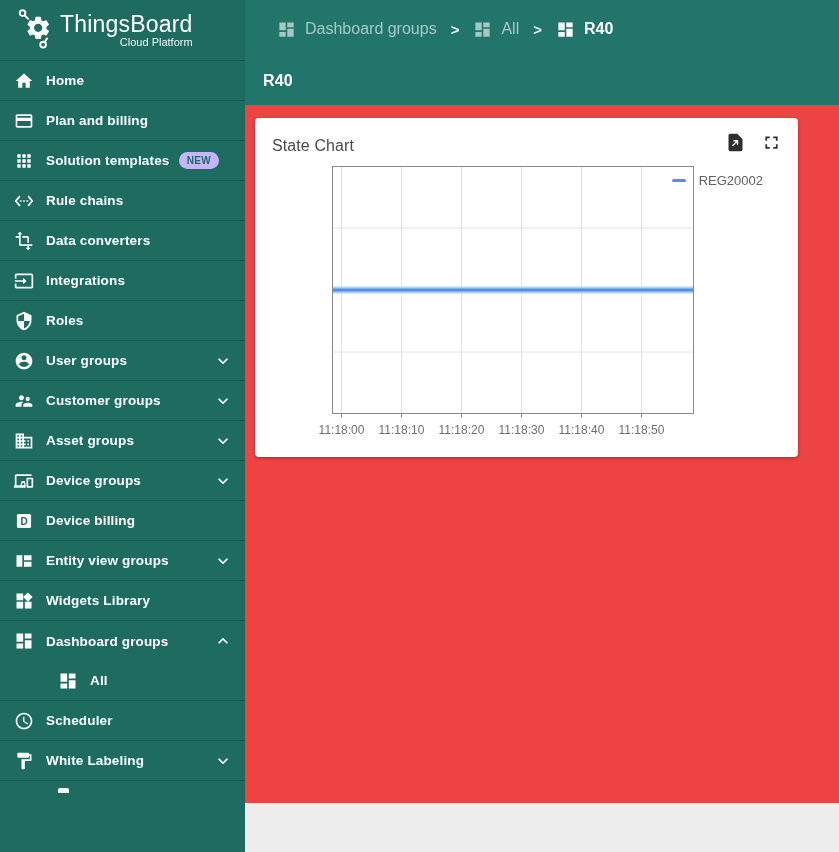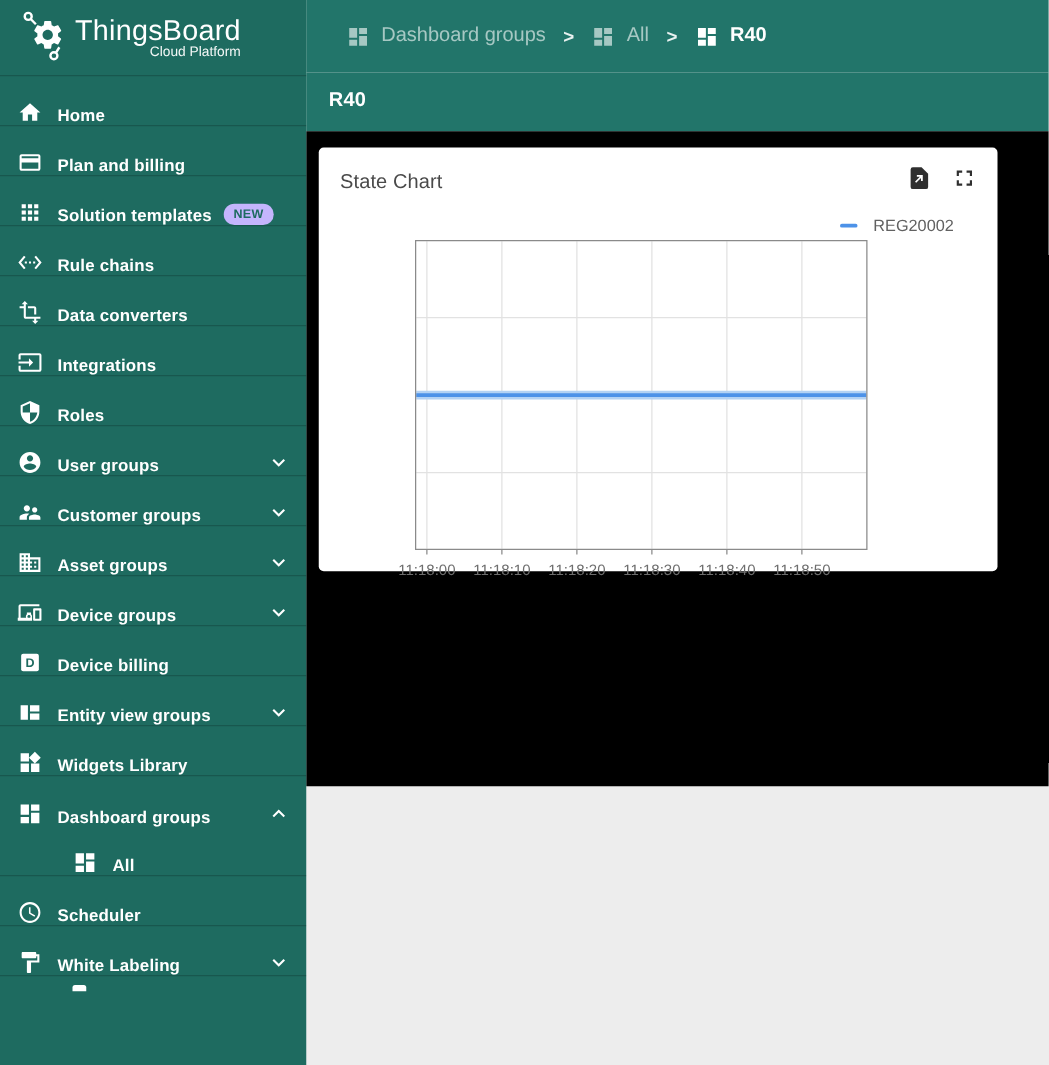--- a/index.html
+++ b/index.html
@@ -16,21 +16,21 @@
   .logo-section {
     height:61px; border-bottom:1px solid rgba(0,0,0,0.18);
     display:flex; align-items:center; padding-left:16px; cursor:pointer;
   }
   .logo-icon { width:42px; height:46px; flex:none; margin-right:2px; }
   .logo-text .t1 { font-size:23px; line-height:24px; color:#fff; letter-spacing:0.2px; }
   .logo-text .t2 { font-size:11px; line-height:12px; color:#fff; text-align:right; opacity:0.95; }
   .nav { }
   .nav-item {
     height:40px; border-bottom:1px solid rgba(0,0,0,0.18);
-    display:flex; align-items:flex-end; padding:0 12px 0 14px; cursor:pointer;
+    display:flex; align-items:center; padding:0 12px 0 14px; cursor:pointer;
   }
   .nav-item.no-divider { border-bottom:none; }
   .nav-item .nicon { width:20px; height:20px; flex:none; color:#fff; }
   .nav-item .nicon svg { width:20px; height:20px; display:block; fill:currentColor; }
   .nav-item.sub { padding-left:58px; }
   .nav-item .nlabel {
     font-size:13.5px; font-weight:700; margin-left:12px; letter-spacing:0.15px;
     white-space:nowrap;
   }
   .nav-item .badge {
@@ -59,22 +59,22 @@
   .crumb-sep {
     color:rgba(255,255,255,0.9); font-size:15px; font-weight:700; margin:0 14px;
   }
   .titlebar {
     position:absolute; left:245px; top:58px; width:594px; height:47px;
     background:#22756A; display:flex; align-items:flex-start; padding:14px 0 0 18px;
   }
   .titlebar .ptitle { color:#fff; font-size:16px; font-weight:700; letter-spacing:0.2px; }
   
   .content {
-    position:absolute; left:245px; top:105px; width:594px; height:524px;
-    background:#000000;
+    position:absolute; left:245px; top:105px; width:594px; height:698px;
+    background:#ef4444;
   }
   .card {
     position:absolute; left:10px; top:13px; width:543px; height:339px;
     background:#fff; border-radius:4px;
     box-shadow:0 1px 3px rgba(0,0,0,0.2), 0 2px 5px rgba(0,0,0,0.12);
   }
   .widget-title {
     position:absolute; left:17px; top:19px; font-size:16px; color:#4A4A4A;
     letter-spacing:0.1px;
   }
@@ -82,21 +82,21 @@
     position:absolute; right:14px; top:12px; display:flex; gap:12px;
   }
   .wbtn { width:24px; height:24px; border:none; background:transparent; padding:1px;
     cursor:pointer; color:#2F2F2F; }
   .wbtn svg { width:21px; height:21px; display:block; fill:currentColor; }
   .legend {
     position:absolute; right:35px; top:55px; display:flex; align-items:center; cursor:pointer;
   }
   .legend .dash { width:14px; height:3px; border-radius:2px; margin-right:13px; }
   .legend .lname { font-size:13px; color:#616161; }
-  .chart-wrap { position:absolute; left:32px; top:74px;padding-left:45px; }
+  .chart-wrap { position:absolute; left:32px; top:48px;padding-left:45px; }
   .chart-wrap svg { overflow:visible; display:block; }
 </style>
 </head>
 <body>
 
 <div class="sidebar">
   <div class="logo-section">
     <span class="logo-icon">
       <svg viewBox="0 0 48 50">
         <g fill="#fff">

